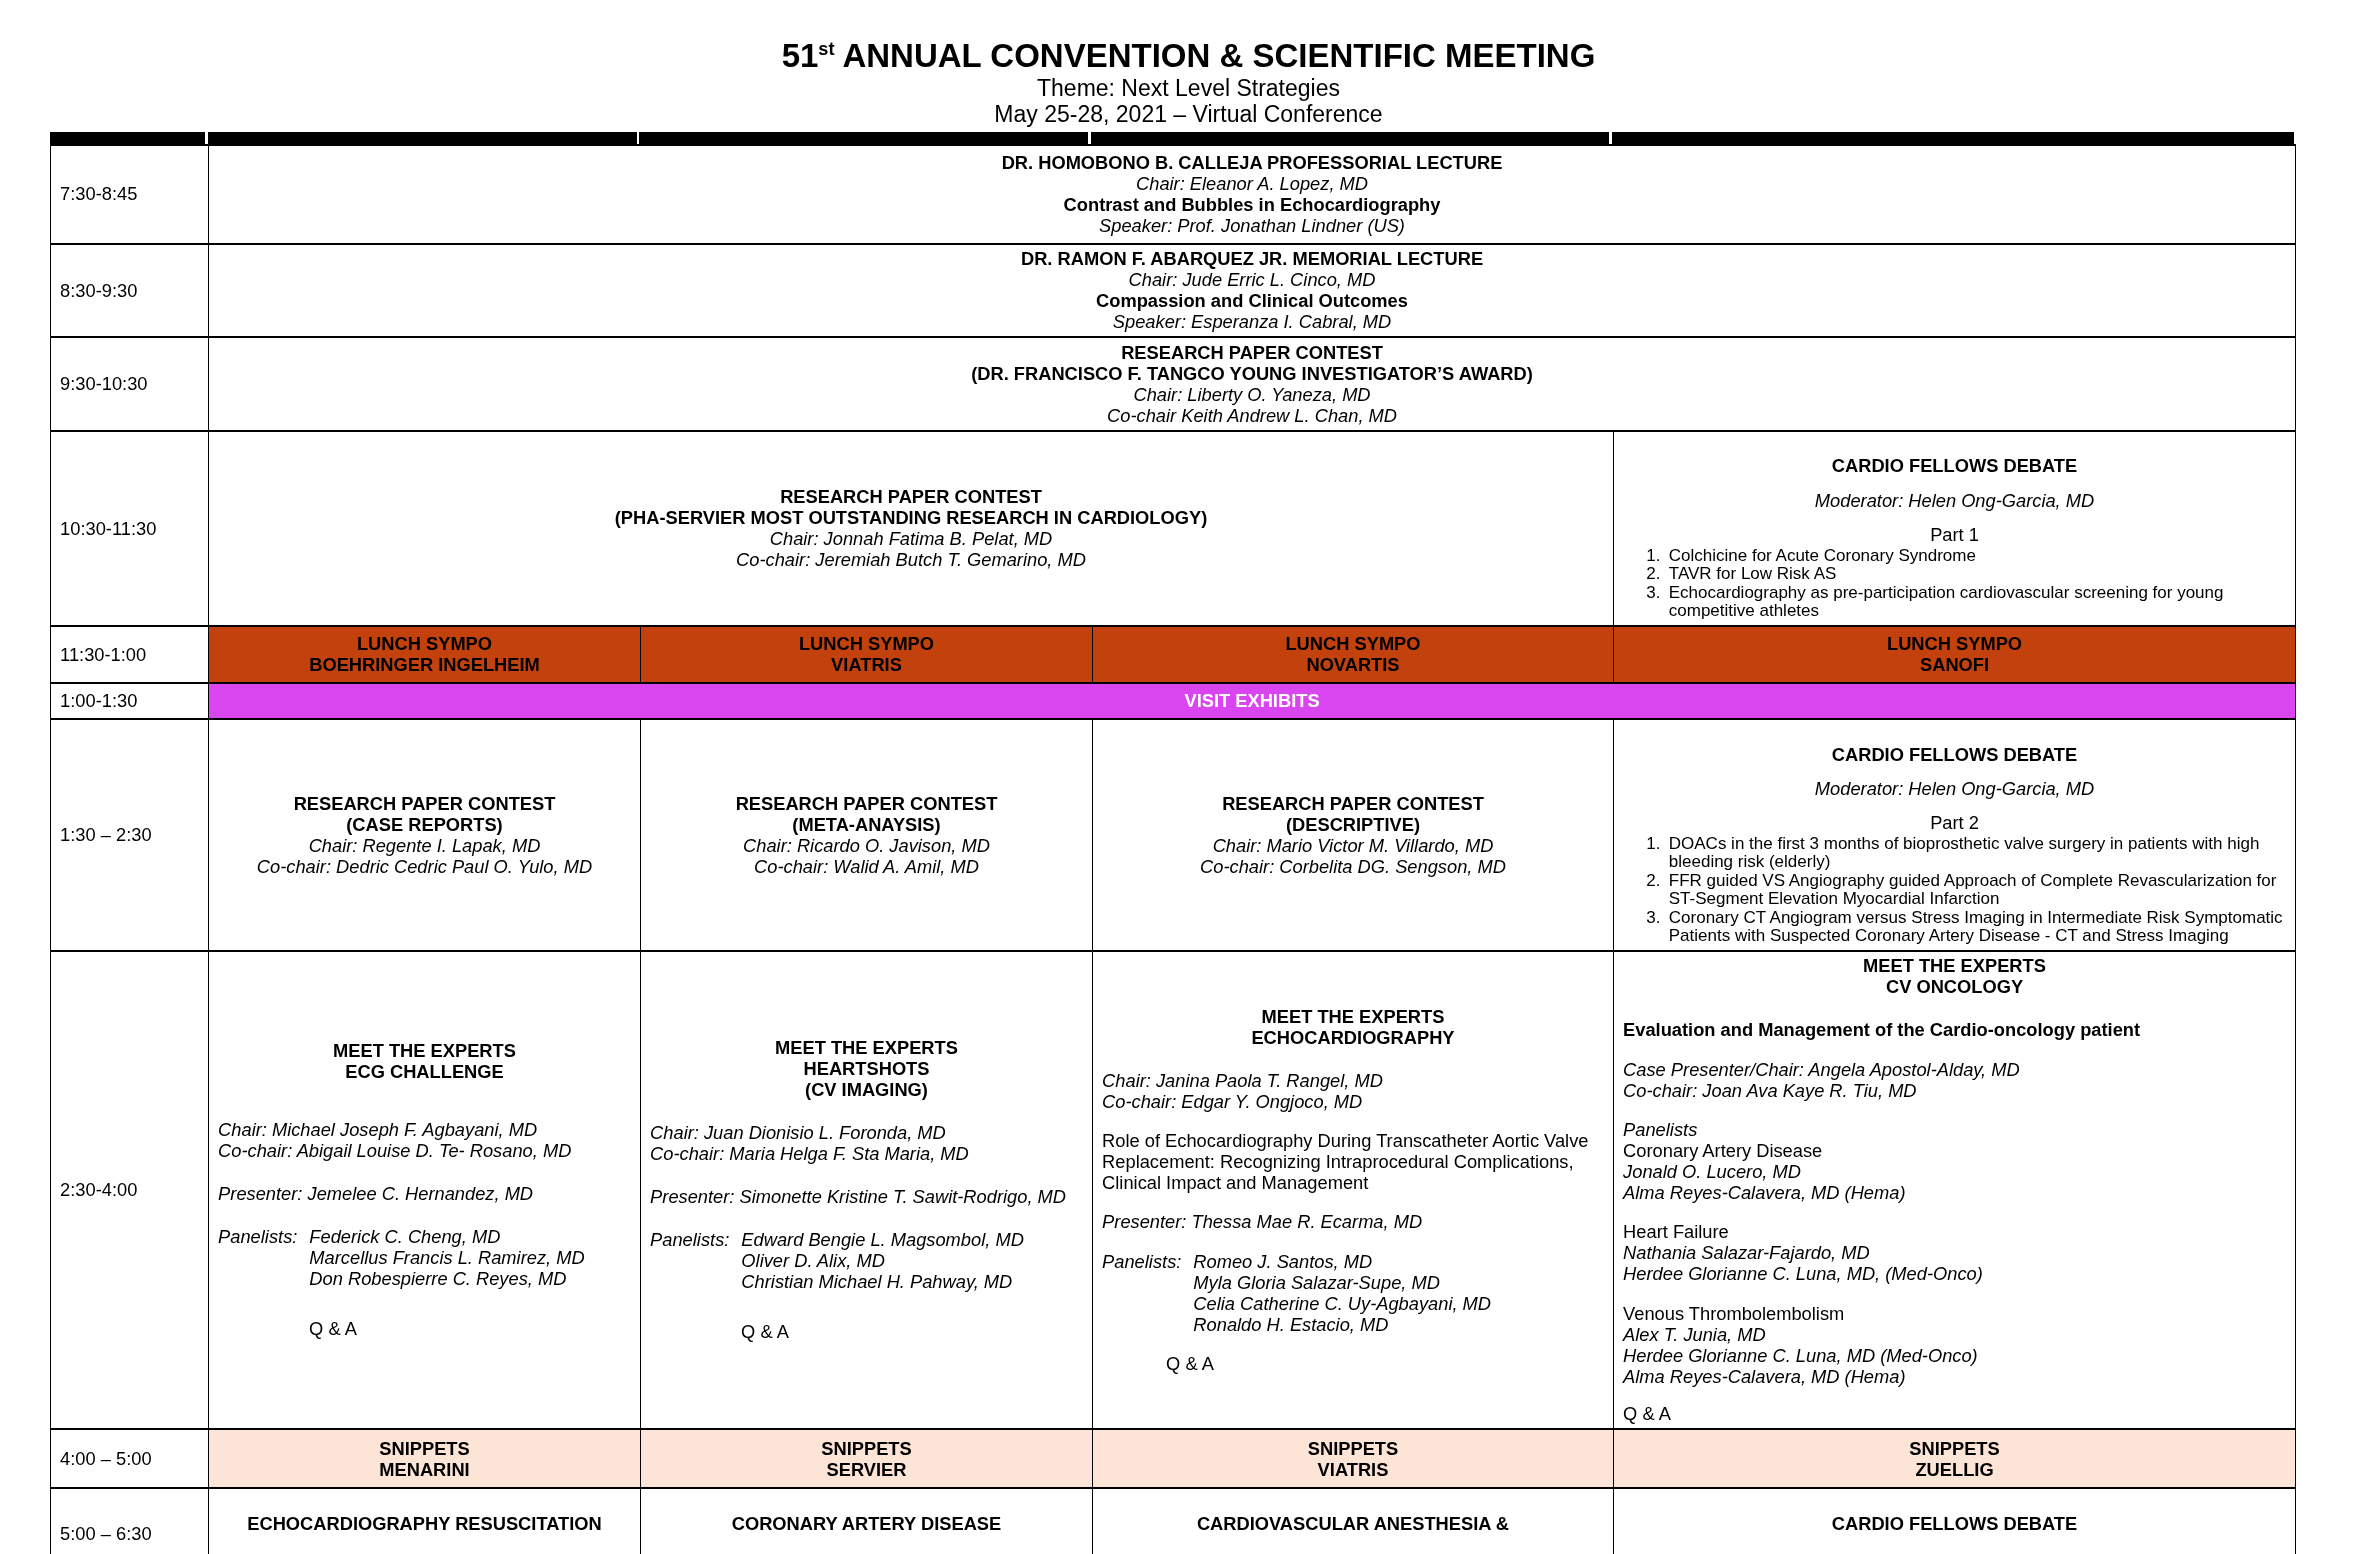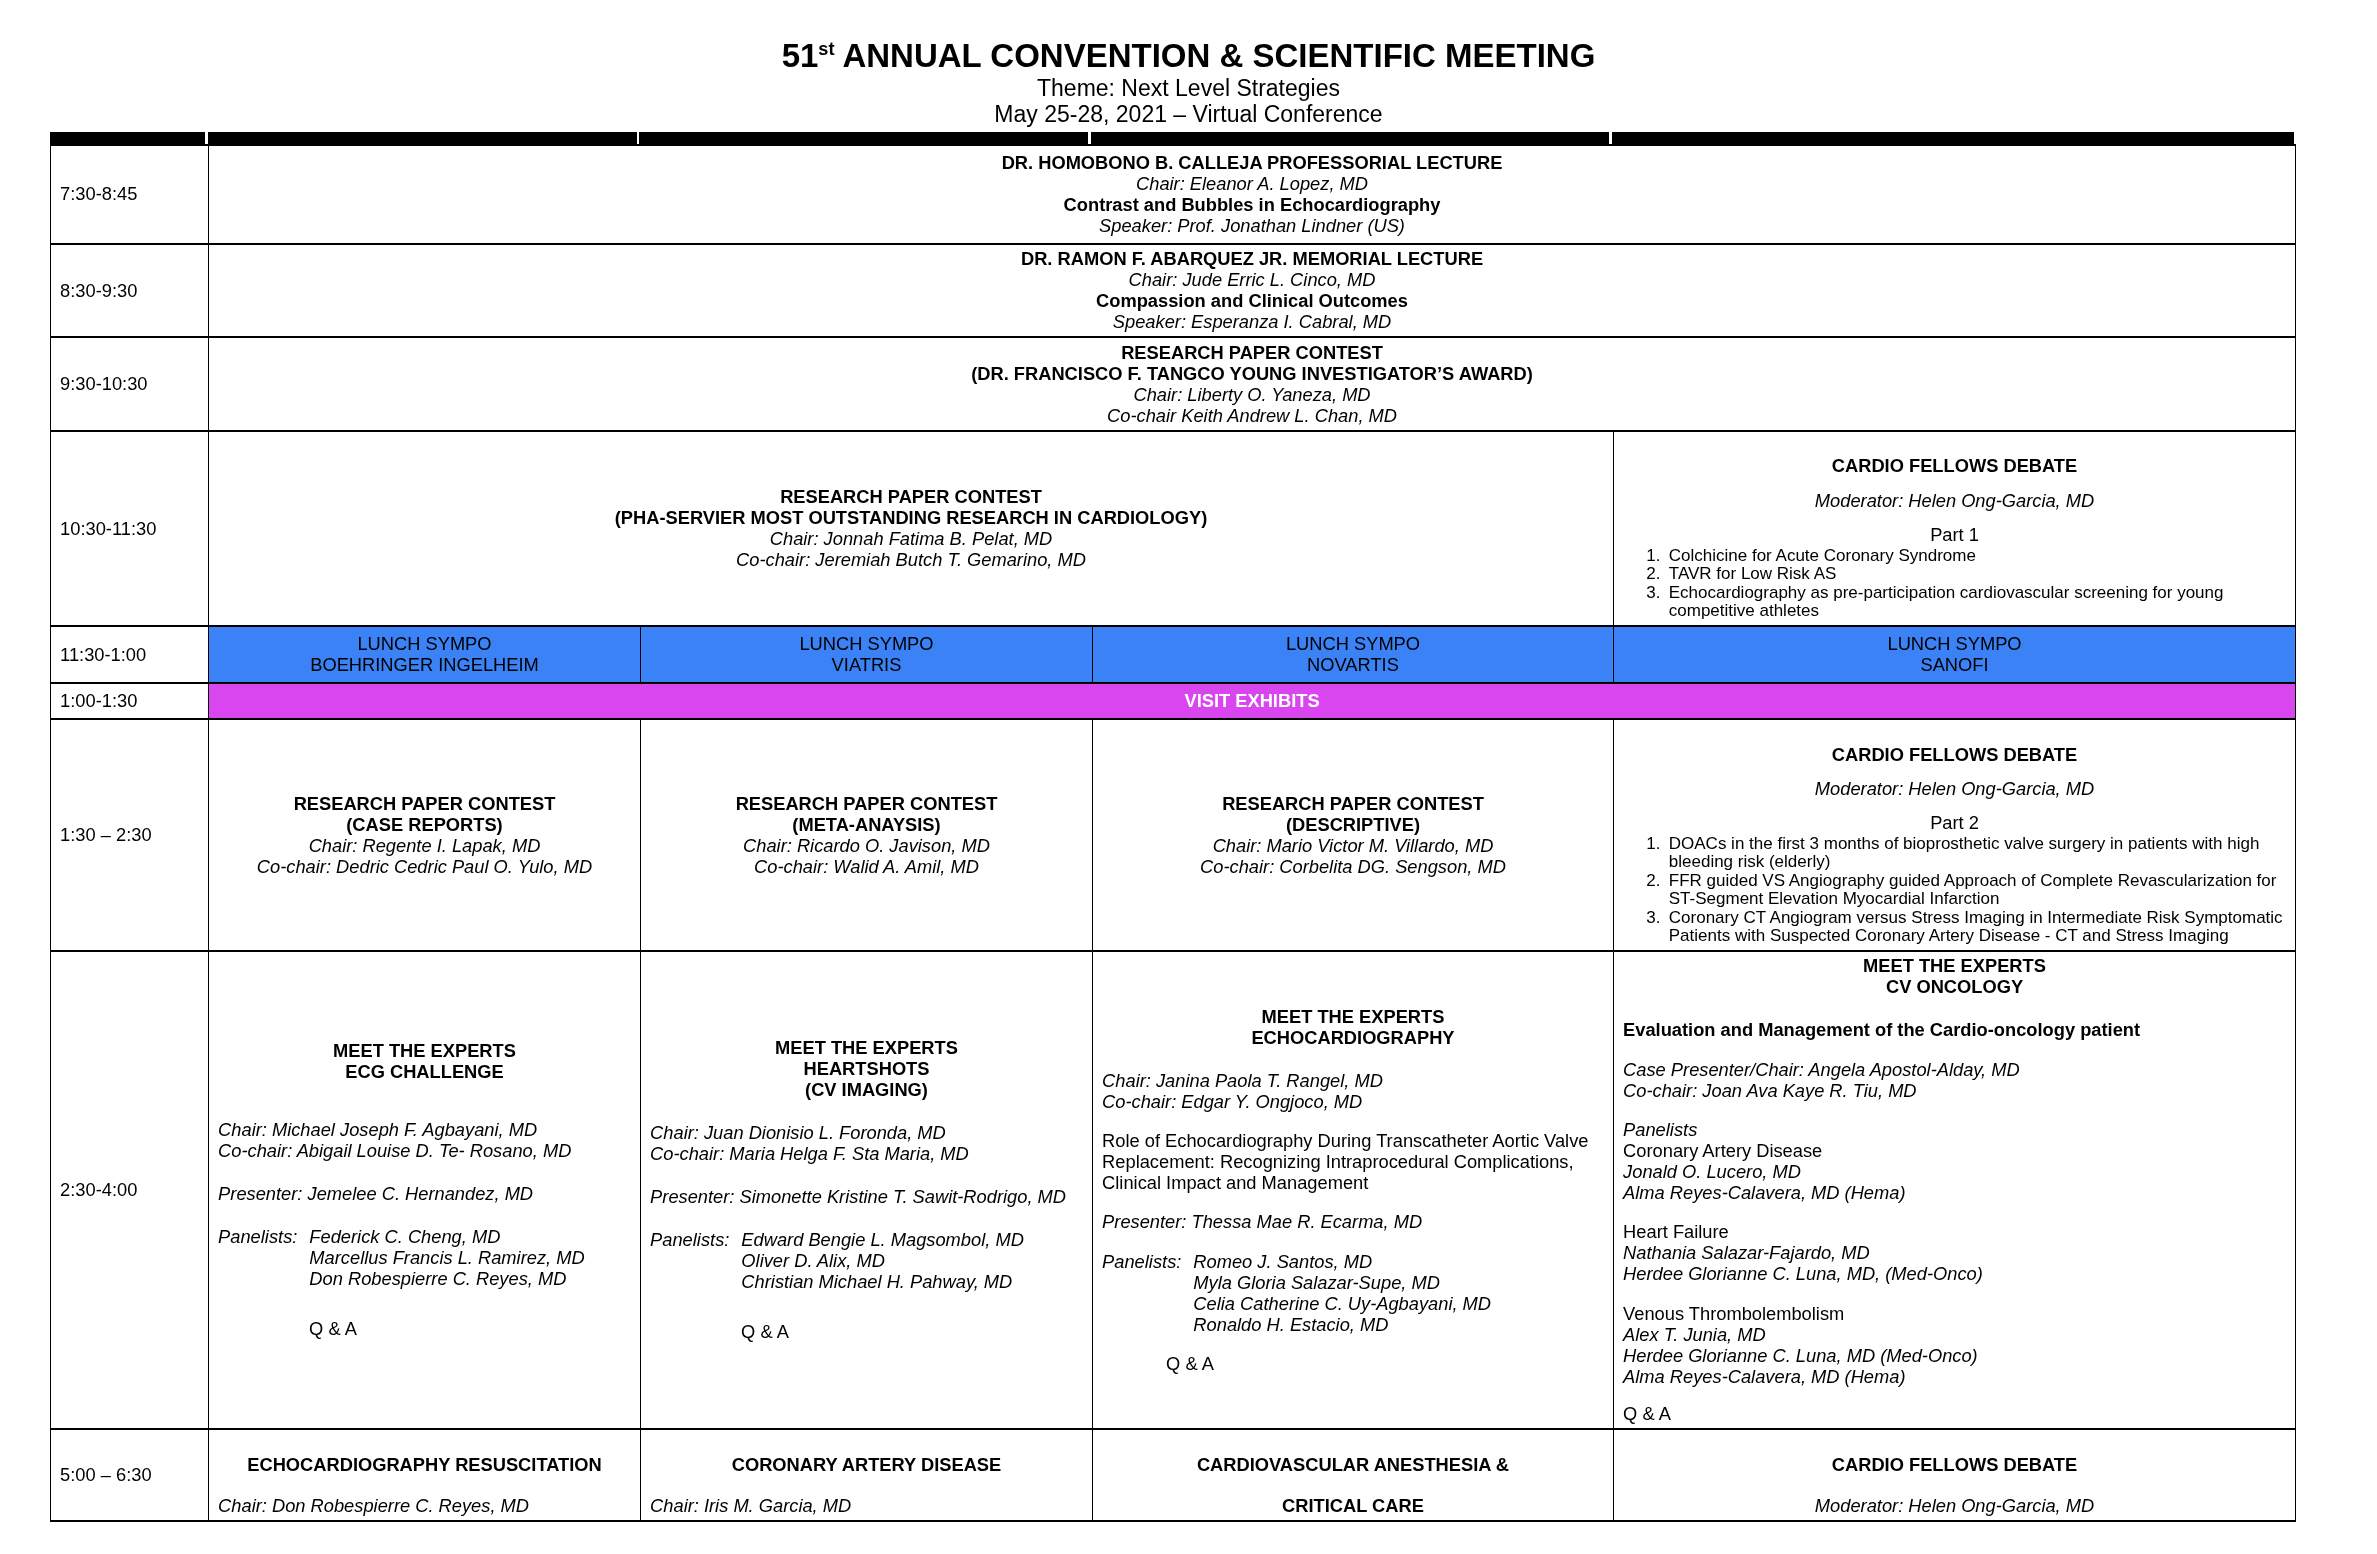--- a/index.html
+++ b/index.html
@@ -27,21 +27,21 @@
 
   tr.r1{height:99px}tr.r2{height:90px}tr.r3{height:91px}tr.r4{height:163px}
   tr.r5{height:57px}tr.r6{height:36px}tr.r7{height:212px}tr.r8{height:432px}
   tr.r9{height:59px}tr.r10{height:77px}
 
   td.time{padding-left:14.6px;}
   td.top{vertical-align:top;padding-top:9.1px;}
   .c{text-align:center;margin-top:20px;}
   .b{font-weight:bold;}
   .i{font-style:italic;}
-  td.lunch{background:#3b82f6;font-weight:normal;text-align:center;}
+  td.lunch{background:#c2410c;font-weight:bold;text-align:center;}
   td.visit{background:#d946ef;color:#fff;font-weight:bold;text-align:center;font-size:19px;}
   td.snip{background:#FCE4D6;font-weight:bold;text-align:center;vertical-align:top;padding-top:7.3px;}
 
   td.debate{vertical-align:top;padding:3.7px 11px 1.8px 11px;}
   .debate .mod{margin-top:13.7px;}
   .debate .part{margin-top:12.8px;}
   .debate ol{margin:1.8px 0 0 0;padding-left:42px;text-align:left;font-size:17px;line-height:1.06;}
   .debate ol li{padding-left:3.7px;margin:0 0 0.9px 0;}
 
   td.expert{vertical-align:top;padding:7.3px 14.6px;font-size:18px;line-height:1.16;}
@@ -284,20 +284,39 @@
       <div class="blk-sm">
         <div>Venous Thrombolembolism</div>
         <div class="i">Alex T. Junia, MD</div>
         <div class="i">Herdee Glorianne C. Luna, MD (Med-Onco)</div>
         <div class="i">Alma Reyes-Calavera, MD (Hema)</div>
       </div>
       <div class="qa noindent" style="margin-top:16.5px">Q &amp; A</div>
     </td>
   </tr>
 
+  <tr class="r9">
+    <td class="time">4:00 – 5:00</td>
+    <td class="snip">
+      <div>SNIPPETS</div>
+      <div>MENARINI</div>
+    </td>
+    <td class="snip">
+      <div>SNIPPETS</div>
+      <div>SERVIER</div>
+    </td>
+    <td class="snip">
+      <div>SNIPPETS</div>
+      <div>VIATRIS</div>
+    </td>
+    <td class="snip">
+      <div>SNIPPETS</div>
+      <div>ZUELLIG</div>
+    </td>
+  </tr>
 
   <tr class="r10">
     <td class="time top">5:00 – 6:30</td>
     <td class="top lastcell">
       <div class="b c">ECHOCARDIOGRAPHY RESUSCITATION</div>
       <div class="i chairline">Chair: Don Robespierre C. Reyes, MD</div>
     </td>
     <td class="top lastcell">
       <div class="b c">CORONARY ARTERY DISEASE</div>
       <div class="i chairline">Chair:  Iris M. Garcia, MD</div>

